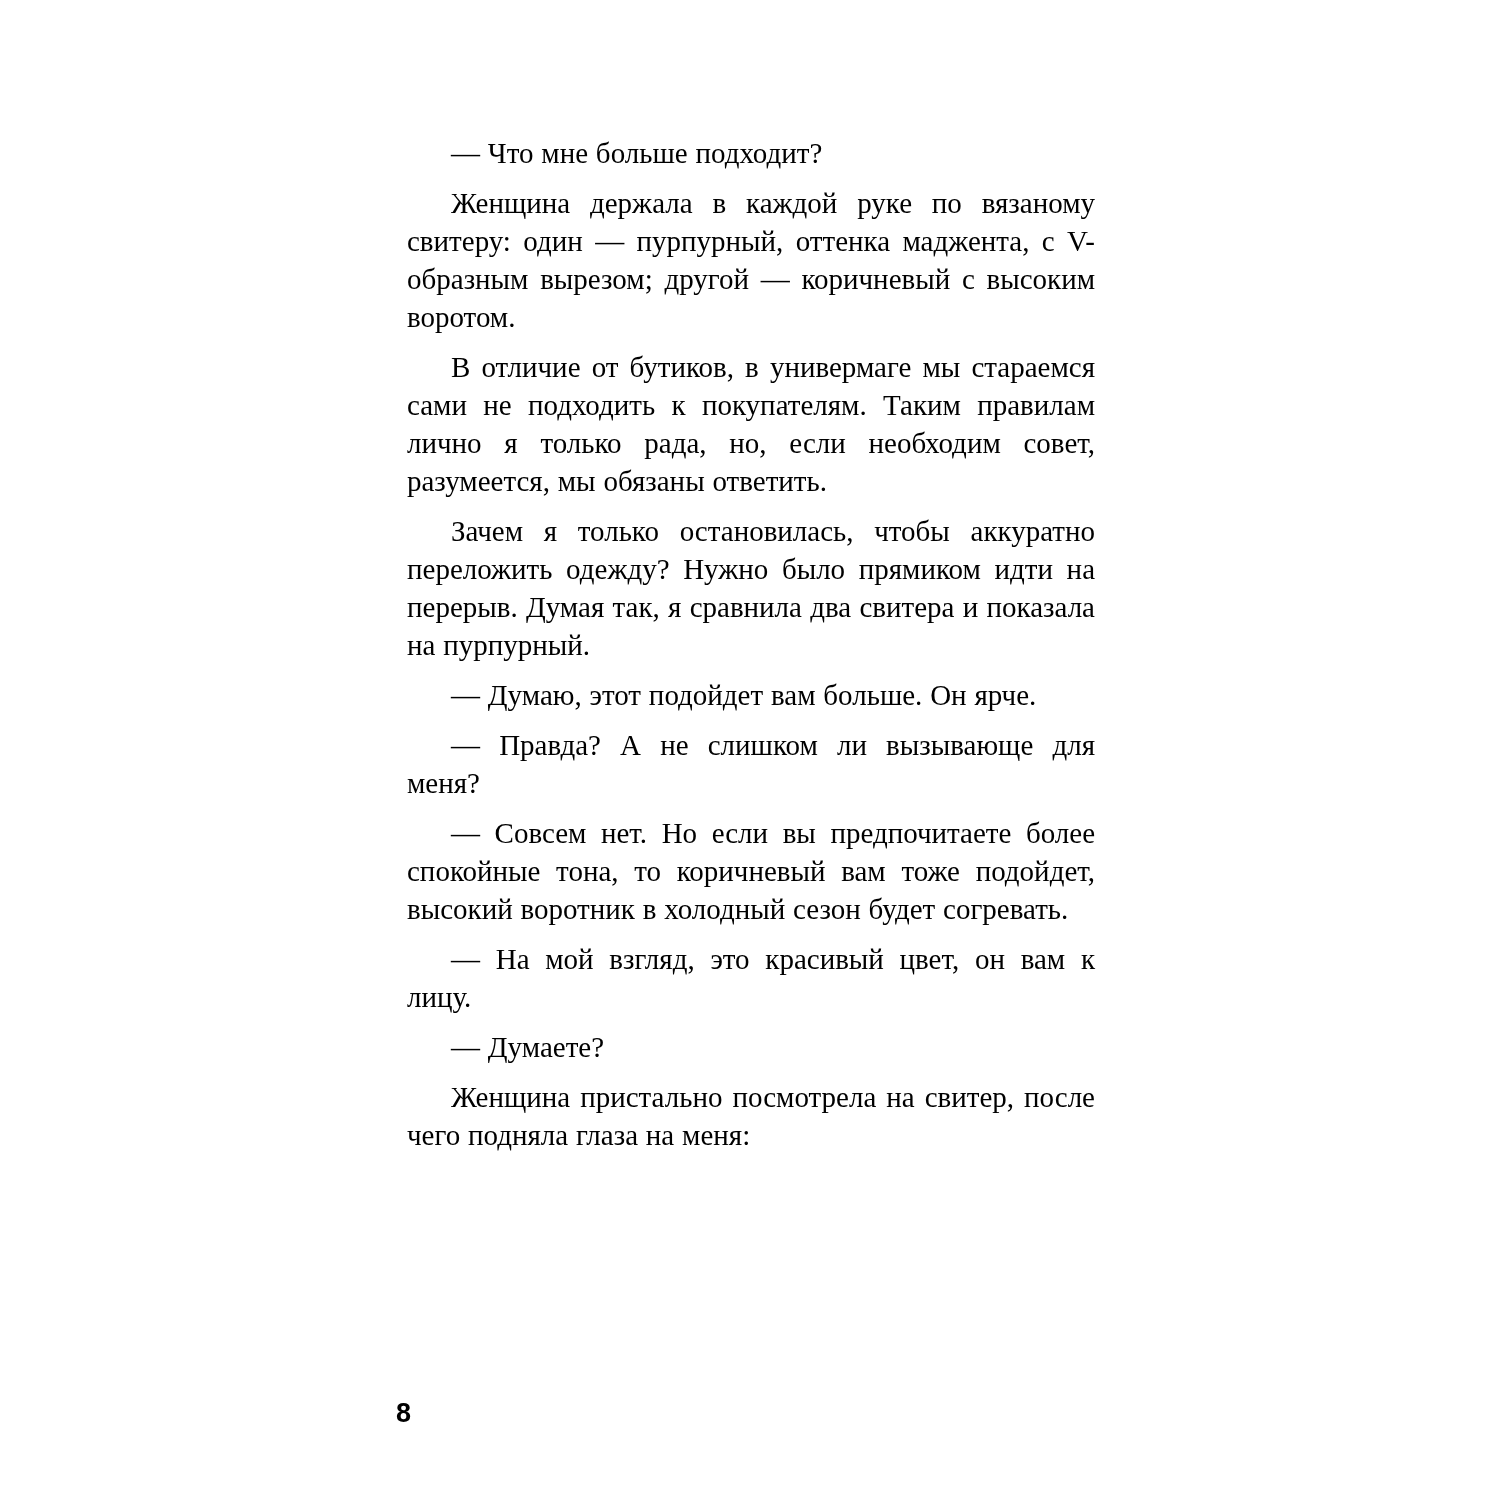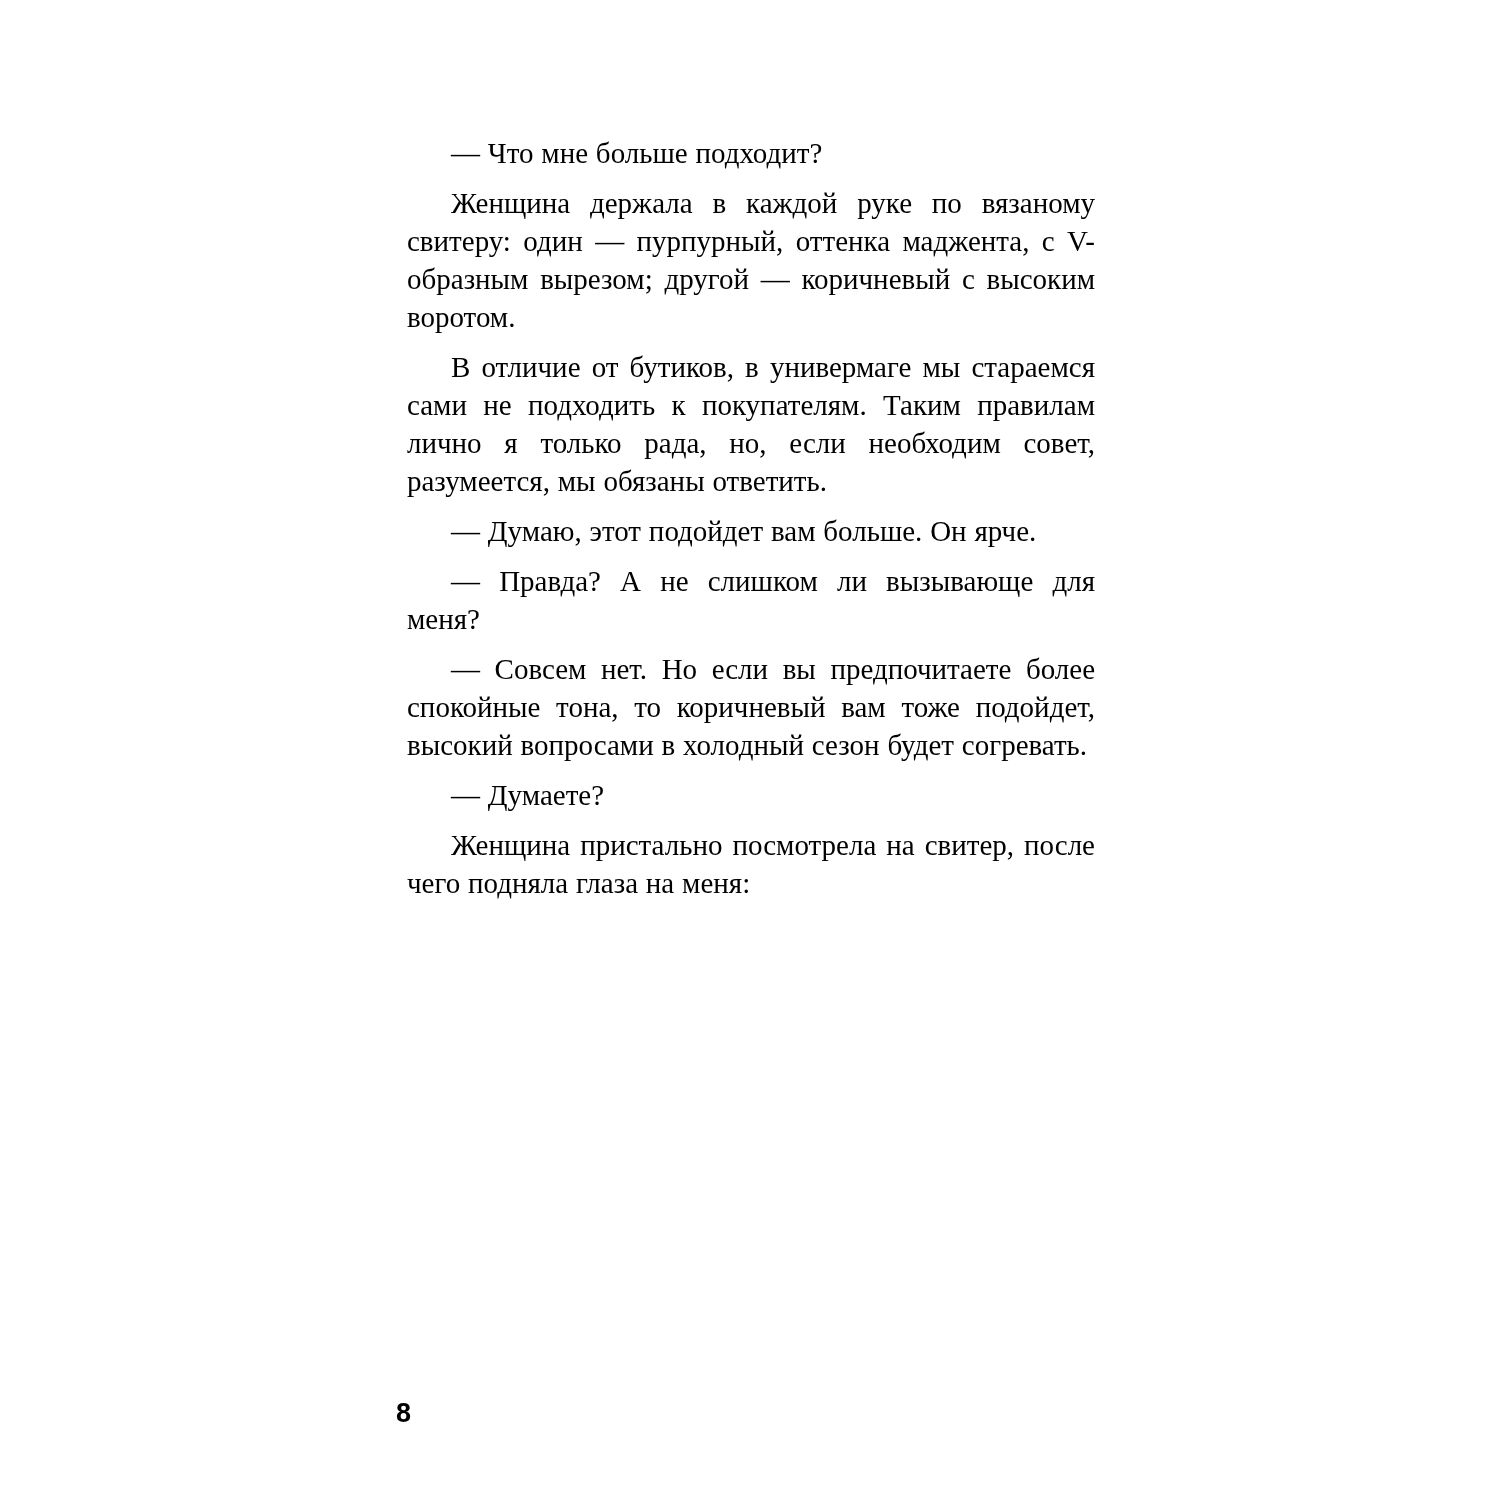--- a/index.html
+++ b/index.html
@@ -48,20 +48,22 @@
   }
 </style>
 </head>
 <body>
 
 <div class="book-page">
   <div class="text-column" id="text-column">
       <p lang="ru">— Что мне больше подходит?</p>
       <p lang="ru">Женщина держала в каждой руке по вязаному свитеру: один — пурпурный, оттенка маджента, с V-образным вырезом; другой — коричневый с высоким воротом.</p>
       <p lang="ru">В отличие от бутиков, в универмаге мы стараемся сами не подходить к покупателям. Таким правилам лично я только рада, но, если необходим совет, разумеется, мы обязаны ответить.</p>
+      <p lang="ru">Зачем я только остановилась, чтобы аккуратно переложить одежду? Нужно было прямиком идти на перерыв. Думая так, я сравнила два свитера и показала на пурпурный.</p>
       <p lang="ru">— Думаю, этот подойдет вам больше. Он ярче.</p>
       <p lang="ru">— Правда? А не слишком ли вызывающе для меня?</p>
-      <p lang="ru">— Совсем нет. Но если вы предпочитаете более спокойные тона, то коричневый вам тоже подойдет, высокий вопросами в холодный сезон будет согревать.</p>
+      <p lang="ru">— Совсем нет. Но если вы предпочитаете более спокойные тона, то коричневый вам тоже подойдет, высокий воротник в холодный сезон будет согревать.</p>
+      <p lang="ru">— На мой взгляд, это красивый цвет, он вам к лицу.</p>
       <p lang="ru">— Думаете?</p>
       <p lang="ru">Женщина пристально посмотрела на свитер, после чего подняла глаза на меня:</p>
     </div>
   <div class="page-number">8</div>
 </div>
 
 </body></html>

